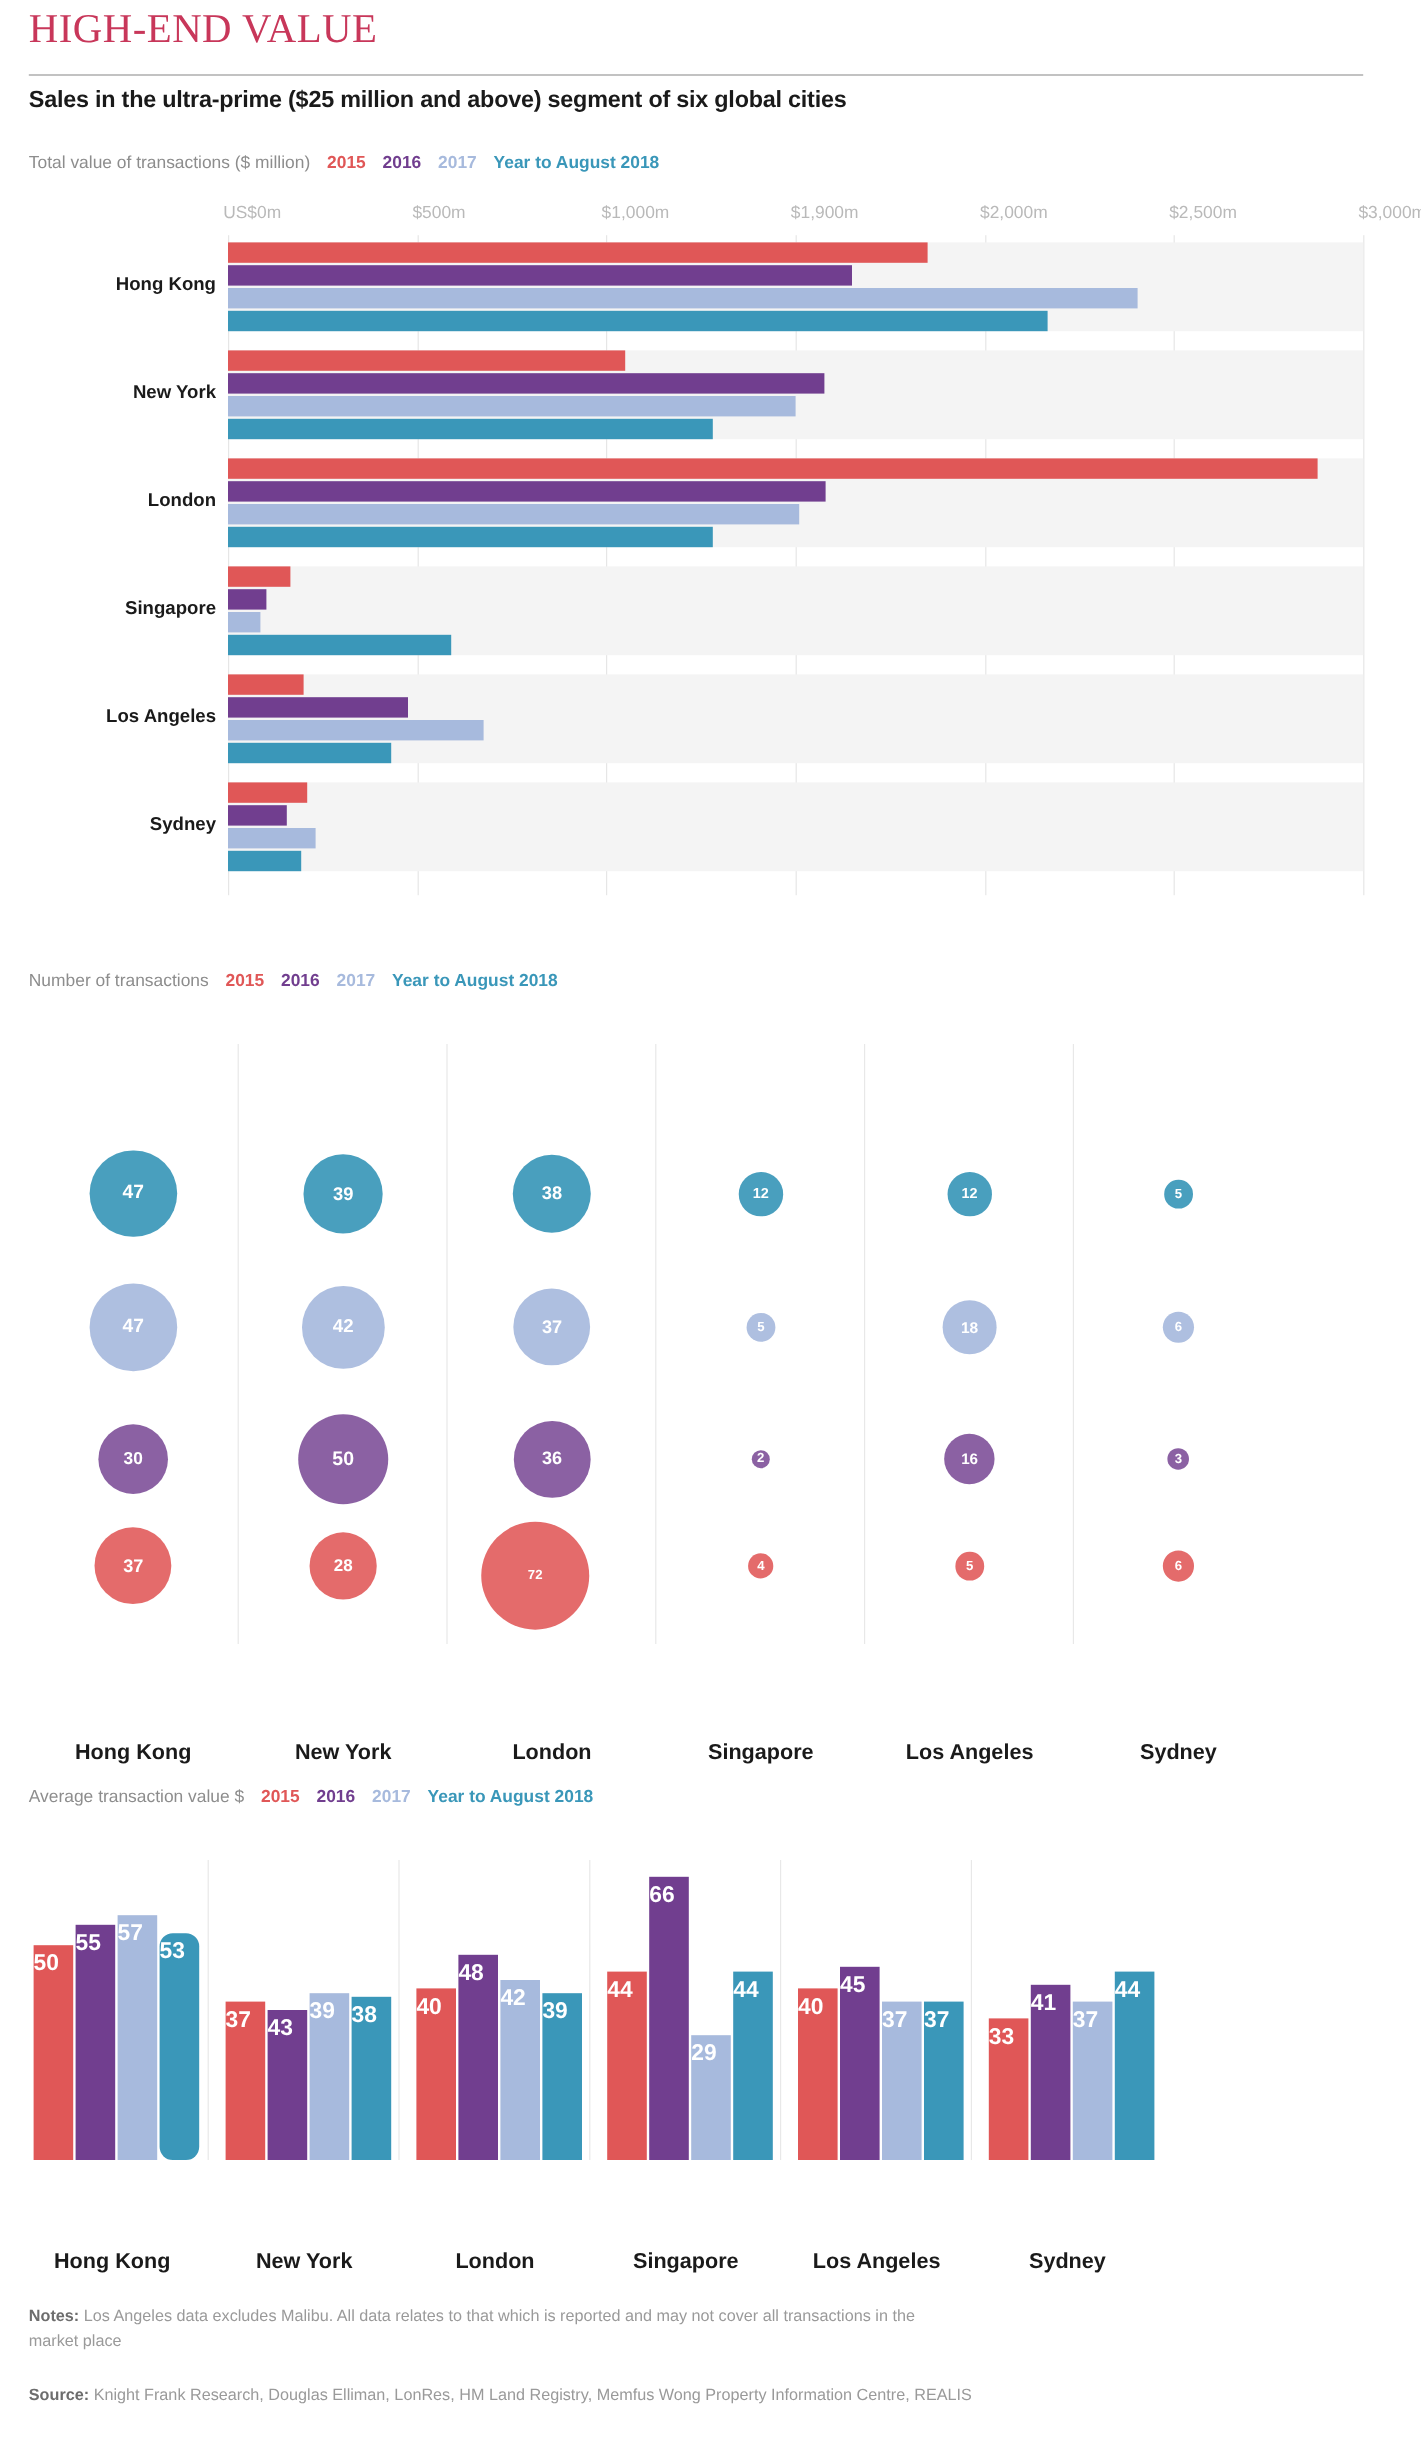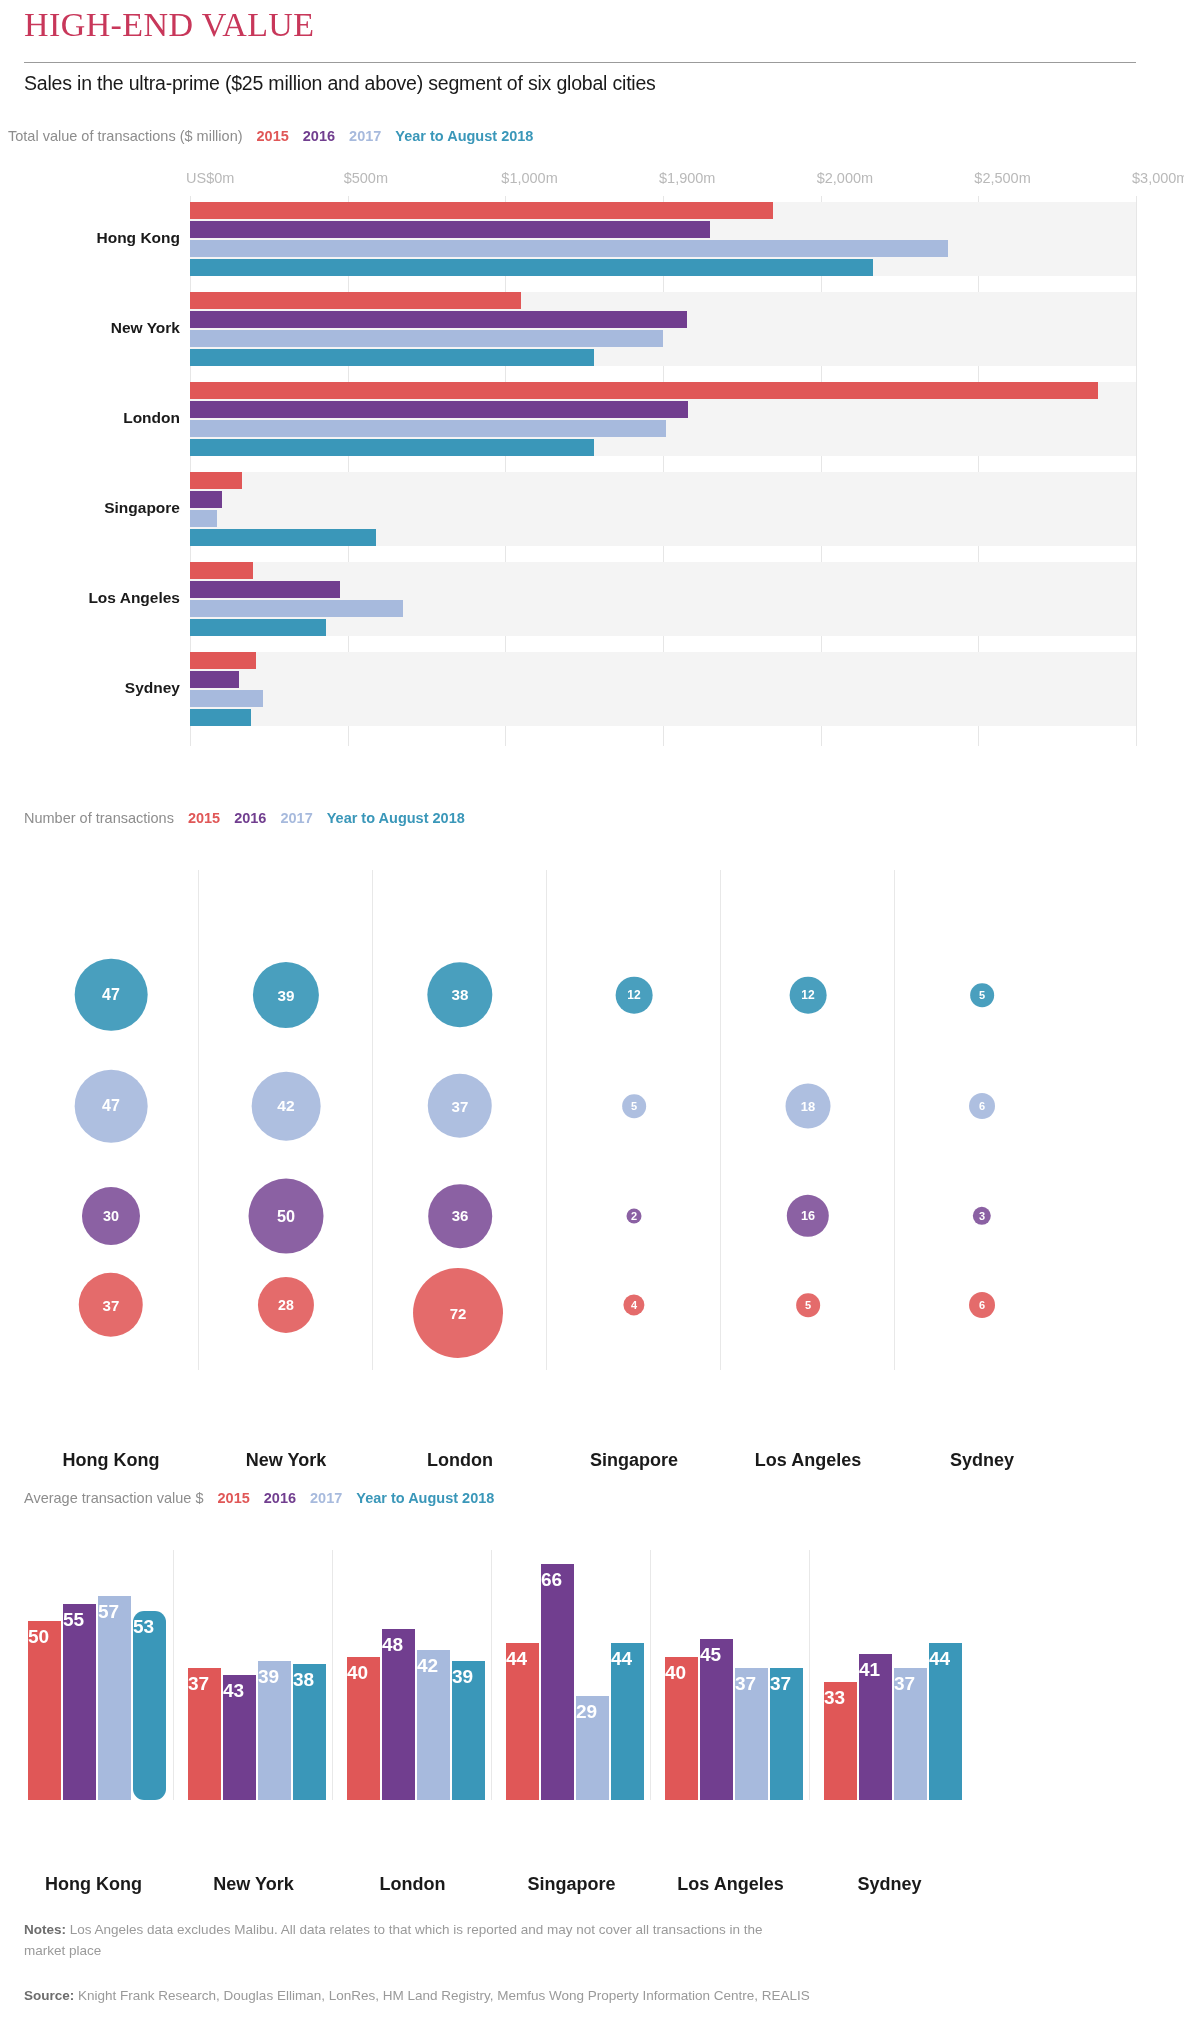--- a/index.html
+++ b/index.html
@@ -15,21 +15,21 @@
   
   .title{
     position:absolute;left:24px;top:6px;
     font-family:"Liberation Serif", serif;
     font-size:34px;letter-spacing:.4px;
     color:#c8375a;
   }
   .rule{position:absolute;left:24px;top:62px;width:1112px;height:1px;background:#9b9b9b;}
   .subtitle{
     position:absolute;left:24px;top:72px;
-    font-size:19.5px;font-weight:normal;color:#1a1a1a;letter-spacing:-.2px;
+    font-size:19.5px;font-weight:bold;color:#1a1a1a;letter-spacing:-.2px;
   }
 
   
   .legend{position:absolute;display:flex;align-items:baseline;gap:0;font-size:14.5px;}
   .legend .lbl{color:#8d8d8d;}
   .legend .y{font-weight:bold;margin-left:14px;}
   .legend .y.y17{font-weight:bold;}
 
   
   .tbc{position:absolute;left:0;top:170px;width:1184px;height:600px;}
@@ -85,21 +85,21 @@
 </style>
 </head>
 <body>
 
 <div class="page">
 
   <div class="title">HIGH-END VALUE</div>
   <div class="rule"></div>
   <div class="subtitle">Sales in the ultra-prime ($25 million and above) segment of six global cities</div>
 
-  <div class="legend" id="legend-total" style="left:8px;top:128px;text-align:right;">
+  <div class="legend" id="legend-total" style="left:24px;top:128px;text-align:right;">
     <span class="lbl">Total value of transactions ($ million)</span>
     <span class="y" style="color:#e05757">2015</span>
     <span class="y" style="color:#713e8f">2016</span>
     <span class="y y17" style="color:#a7badd">2017</span>
     <span class="y" style="color:#3a97b9">Year to August 2018</span>
   </div>
 
   <div class="tbc" id="top-bar-chart">
     <div class="ticks" id="tbc-ticks">
         <div class="tick" style="left: 186px;">US$0m</div>
@@ -190,21 +190,21 @@
         </div>
         <div class="bubble r17" style="width: 68.6959px; height: 68.6959px; left: 87px; top: 236px; font-size: 15.5565px;">
           <span>42</span>
         </div>
         <div class="bubble r18" style="width: 66.197px; height: 66.197px; left: 87px; top: 125px; font-size: 15.2817px;">
           <span>39</span>
         </div>
         <div class="cityname">New York</div>
       </div>
       <div class="panel" style="left: 372px; width: 174px;">
-        <div class="bubble r15" style="width: 89.944px; height: 89.944px; left: 85px; top: 443.376px; font-size: 15px;">
+        <div class="bubble r15" style="width: 89.944px; height: 89.944px; left: 73px; top: 443.376px; font-size: 11px;">
           <span>72</span>
         </div>
         <div class="bubble r16" style="width: 63.6px; height: 63.6px; left: 87px; top: 346px; font-size: 14.996px;">
           <span>36</span>
         </div>
         <div class="bubble r17" style="width: 64.4773px; height: 64.4773px; left: 87px; top: 236px; font-size: 15.0925px;">
           <span>37</span>
         </div>
         <div class="bubble r18" style="width: 65.3428px; height: 65.3428px; left: 87px; top: 125px; font-size: 15.1877px;">
           <span>38</span>

